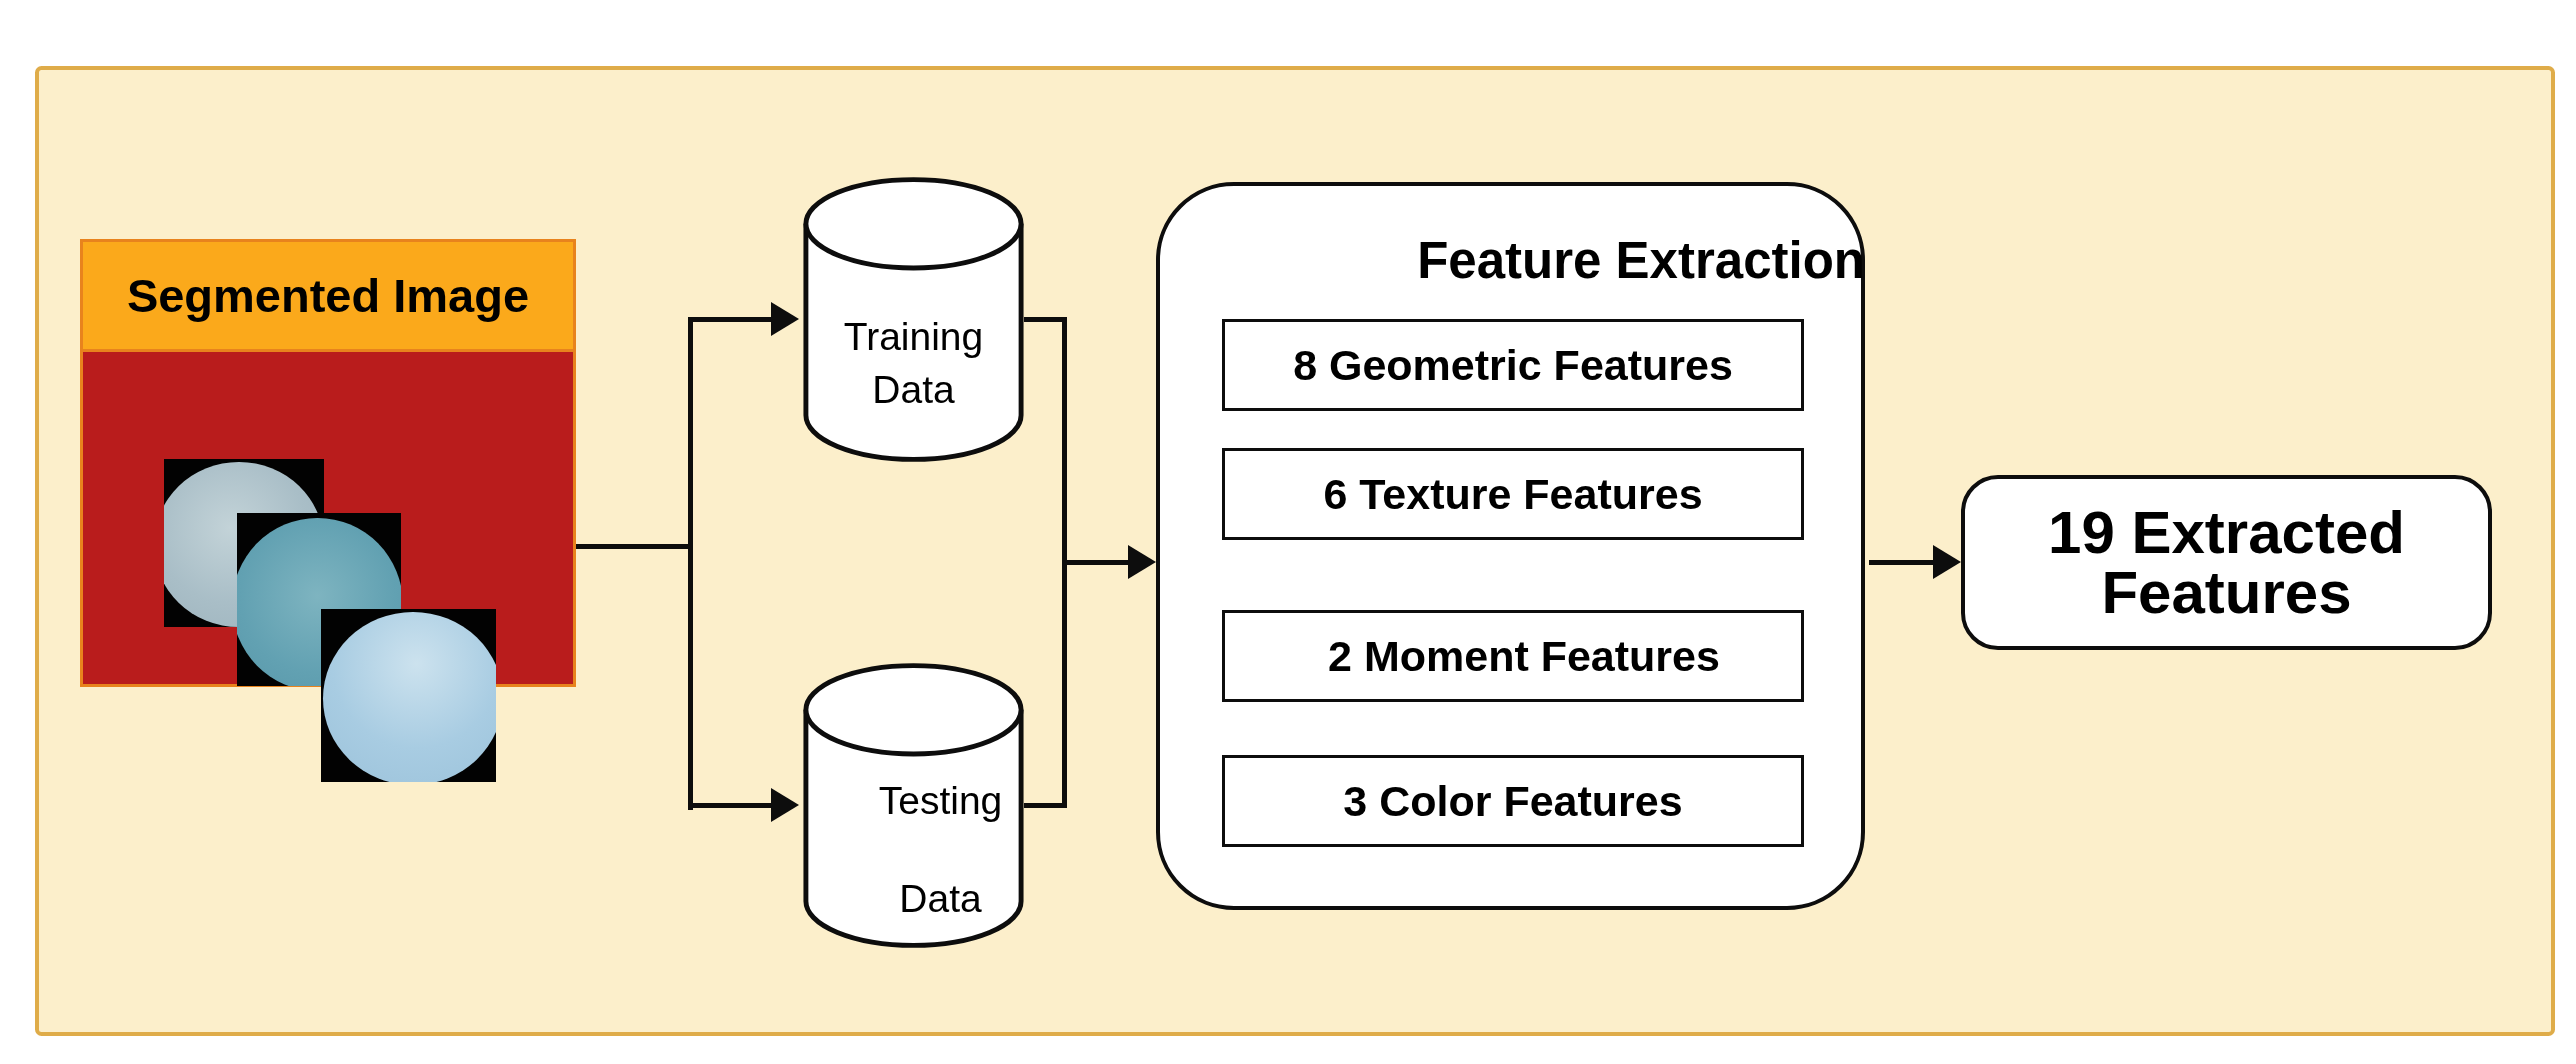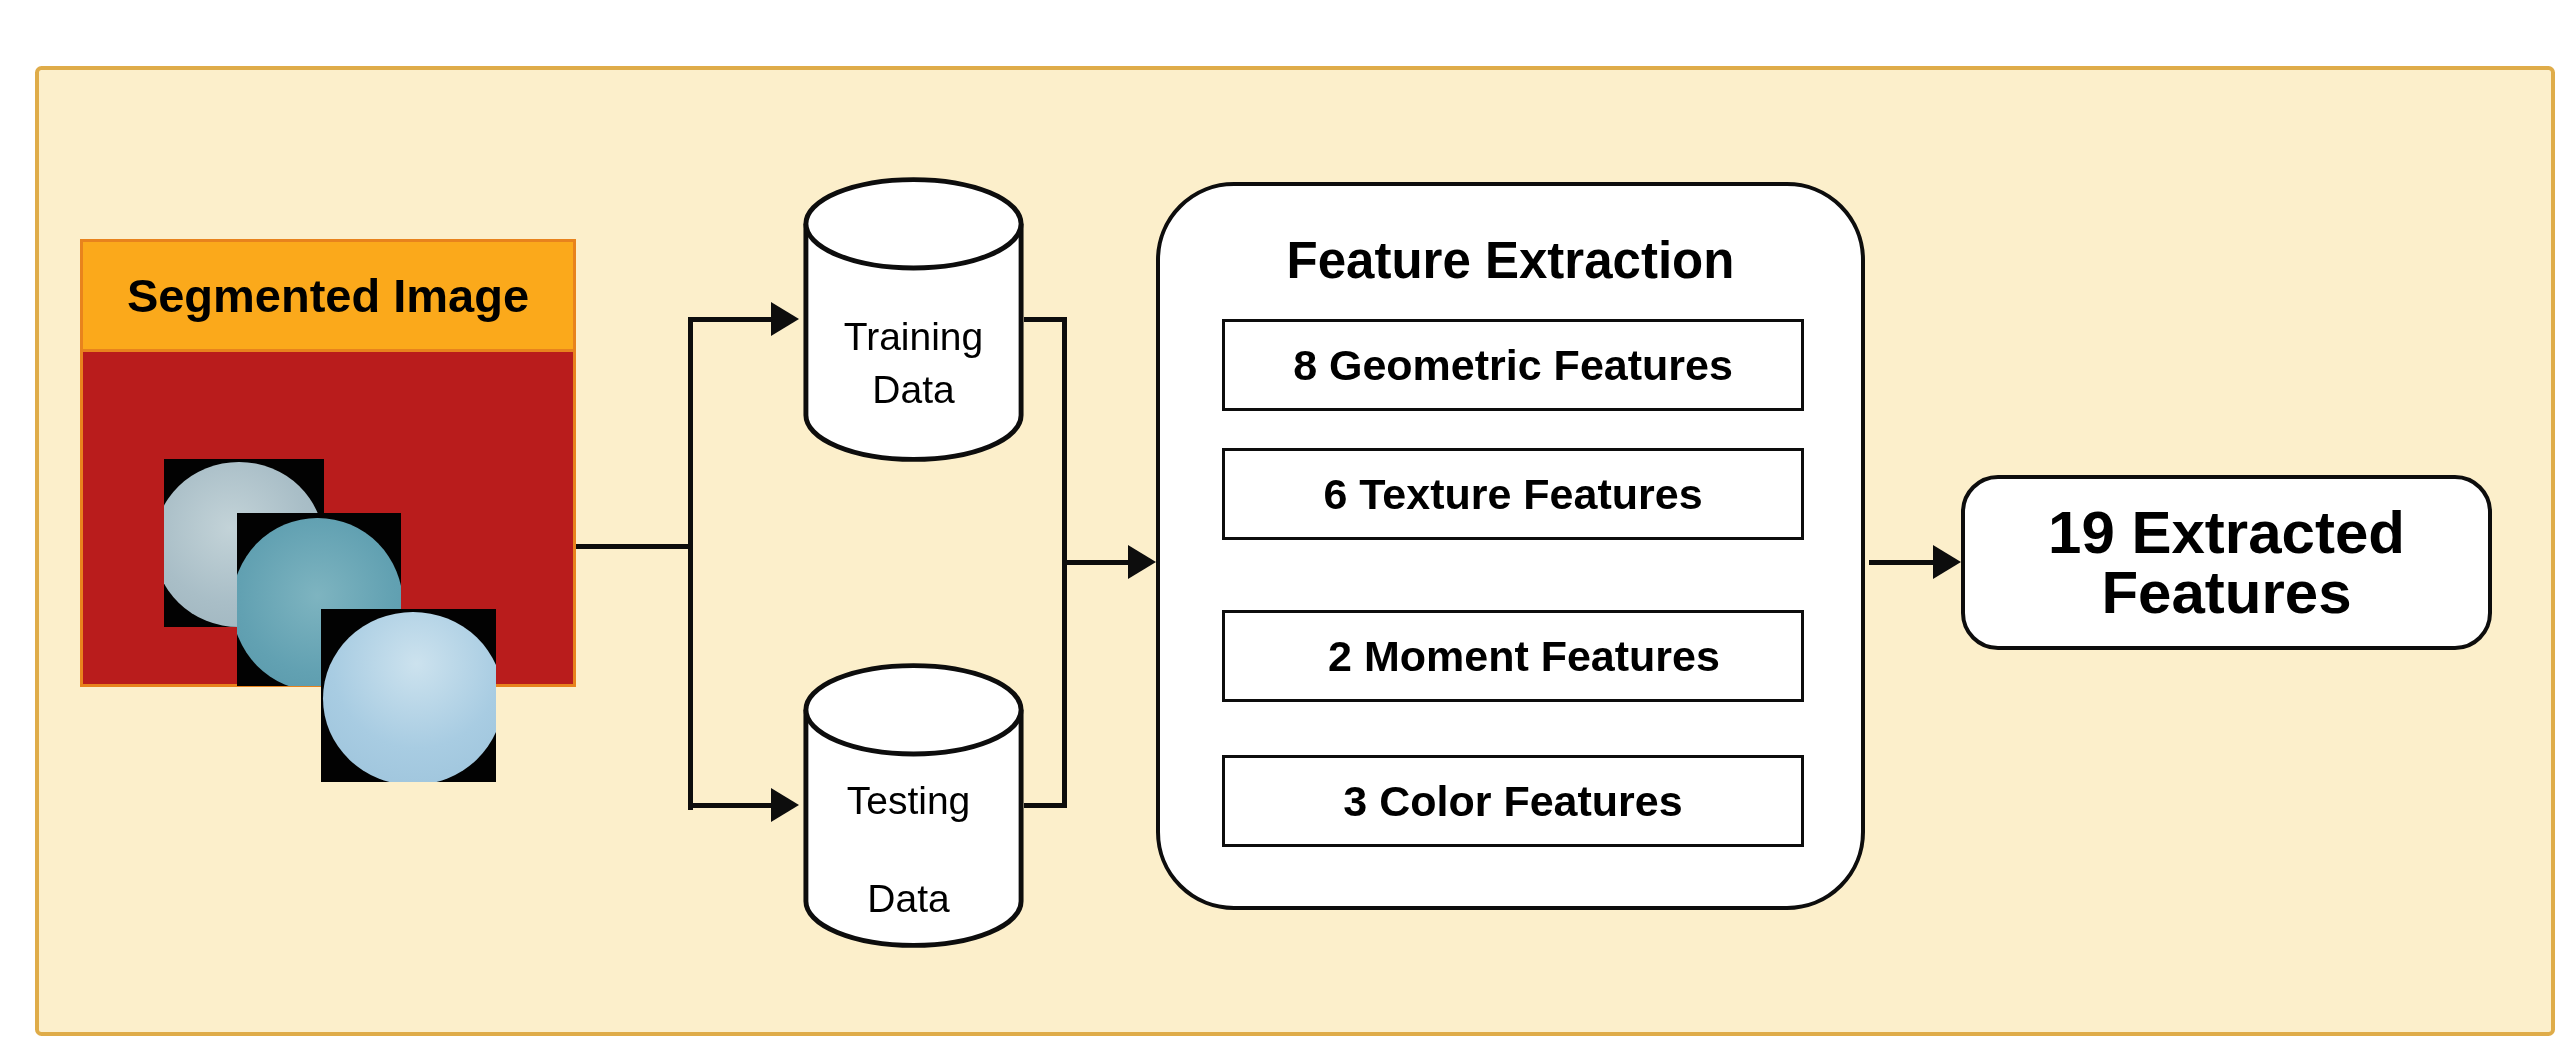--- a/index.html
+++ b/index.html
@@ -42,21 +42,21 @@
   
   .cyl{position:absolute; width:225px; height:293px; z-index:6;}
   .cyl-label{position:absolute; width:225px; height:108px; z-index:7;
     display:flex; flex-direction:column; align-items:center; justify-content:center;
     font-size:39px; line-height:53px; color:#000; text-align:center;}
 
   
   .fe-box{position:absolute; left:1156px; top:182px; width:709px; height:728px;
     background:#ffffff; border:4.1px solid var(--ink); border-radius:78px; z-index:4;}
   .fe-title{position:absolute; left:1156px; top:231px; width:709px; z-index:6;
-    text-align:center; font-size:51px; font-weight:bold; color:#000;}
+    text-align:right; font-size:51px; font-weight:bold; color:#000;}
   .feat{position:absolute; left:1222px; width:582px; height:92px; z-index:6;
     background:#ffffff; border:3.3px solid var(--ink);
     display:flex; align-items:center; justify-content:center;
     font-size:43px; font-weight:bold; color:#000; text-align:center;}
   .fb1{top:319px;} .fb2{top:448px;} .fb3{top:610px;padding-left:22px;} .fb4{top:755px;}
 
   
   .out-box{position:absolute; left:1961px; top:475px; width:531px; height:175px; z-index:6;
     background:#ffffff; border:4.9px solid var(--ink); border-radius:37px;
     display:flex; flex-direction:column; align-items:center; justify-content:center;
@@ -97,21 +97,21 @@
   </svg>
   <div class="cyl-label" style="left:801px; top:309px;">
     <span>Training</span>
     <span>Data</span>
   </div>
 
   <svg class="cyl" style="left:801px; top:659px;" viewBox="0 0 275 358">
     <path d="M6 62 L6 296 A131.5 54 0 0 0 269 296 L269 62" fill="#ffffff" stroke="#0d0d0d" stroke-width="6"></path>
     <ellipse cx="137.5" cy="62" rx="131.5" ry="54" fill="#ffffff" stroke="#0d0d0d" stroke-width="6"></ellipse>
   </svg>
-  <div class="cyl-label" style="left:796px; top:795px;gap:45px;">
+  <div class="cyl-label" style="left:828px; top:795px;gap:45px;">
     <span>Testing</span>
     <span>Data</span>
   </div>
 
   <div class="line" style="left:1024px; top:317px; width:41px; height:4.9px;"></div>
   <div class="line" style="left:1024px; top:803px; width:41px; height:4.9px;"></div>
   <div class="line" style="left:1062px; top:317px; width:4.9px; height:491px;"></div>
   <div class="line" style="left:1065px; top:560px; width:64px; height:4.9px;"></div>
   <div class="head" style="left:1128px; top:545px;"></div>
 

